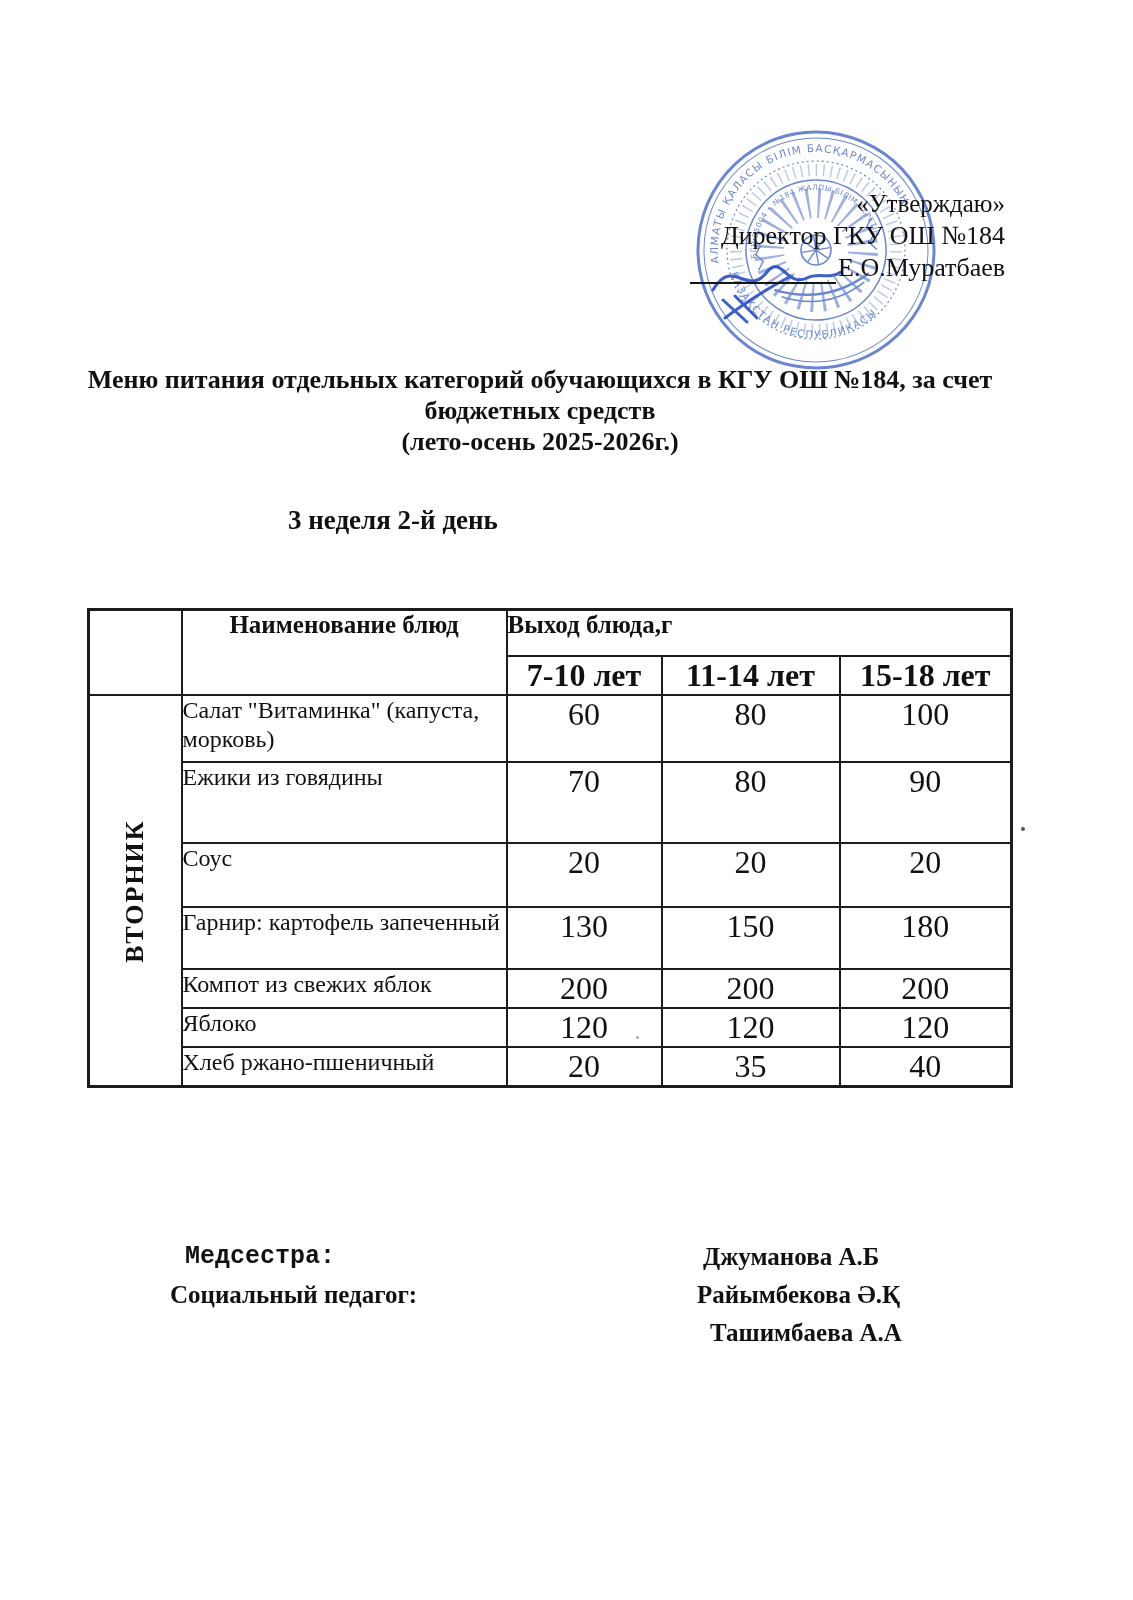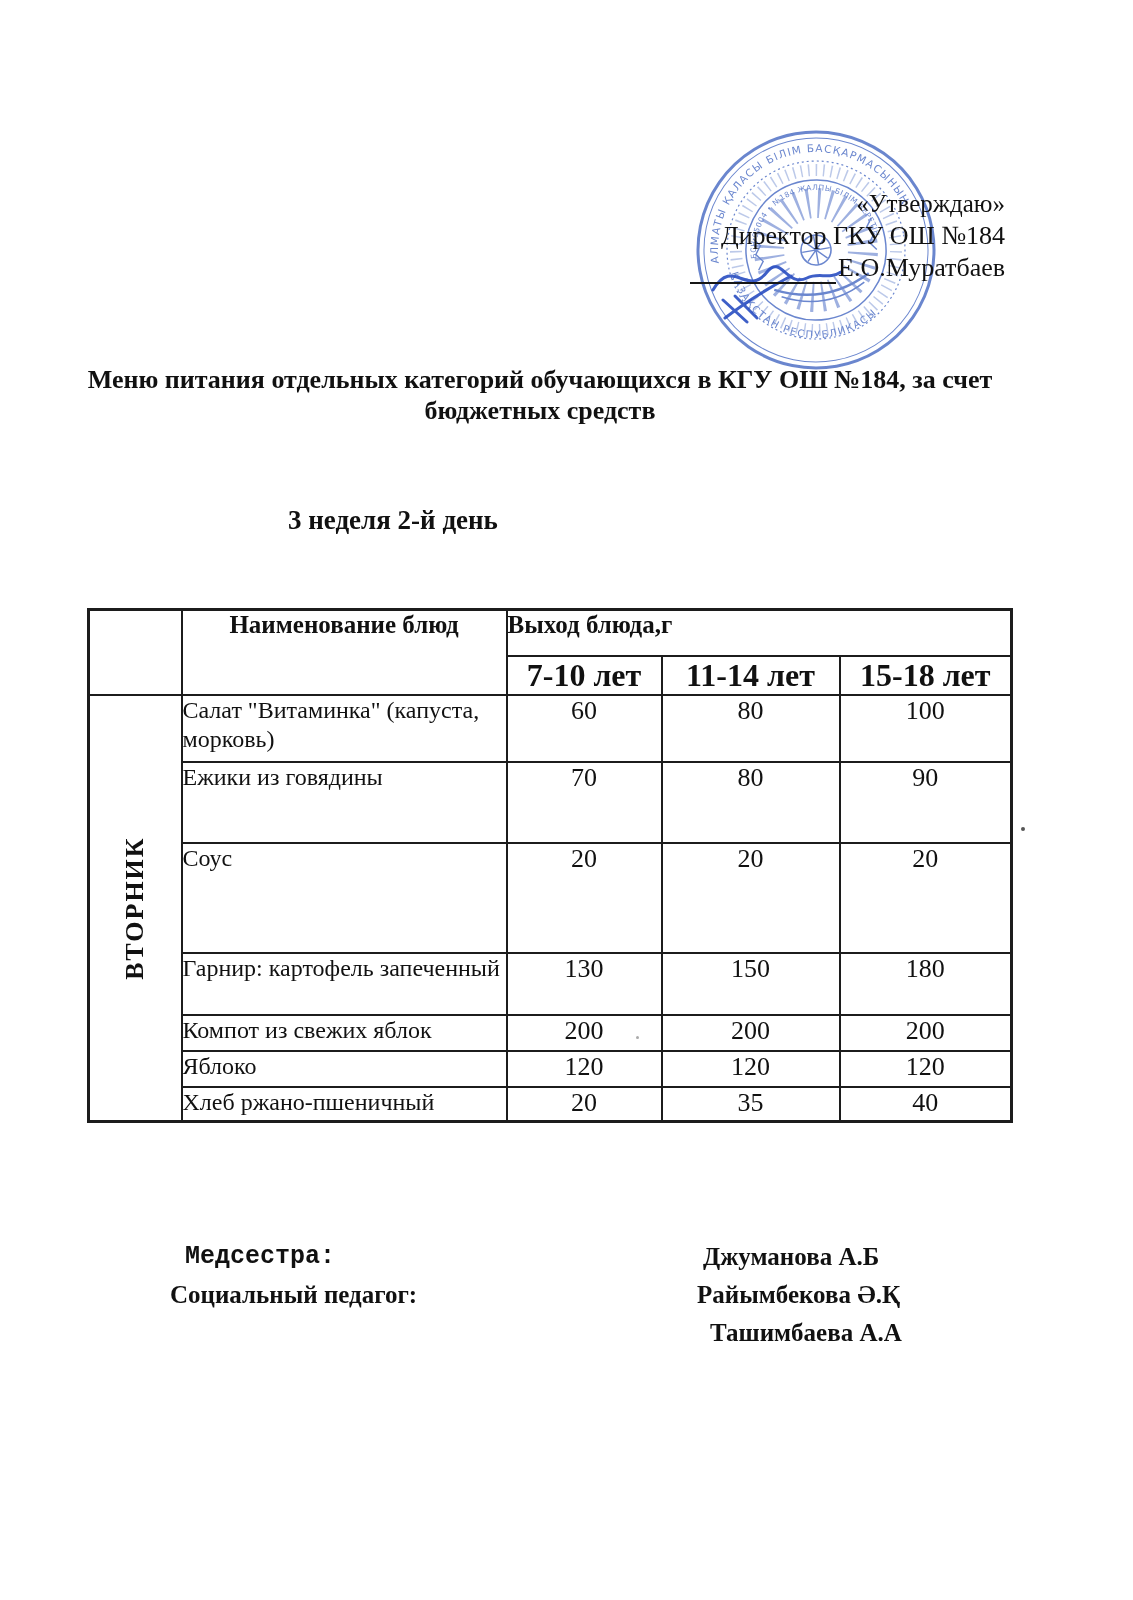--- a/index.html
+++ b/index.html
@@ -32,21 +32,21 @@
   th.h-dish{font-size:25px;font-weight:bold;text-align:center;vertical-align:middle;margin-top:24px;}
   th.h-output{font-size:25px;font-weight:bold;text-align:left;vertical-align:middle;height:44px;}
   th.h-age{font-size:32px;font-weight:bold;text-align:center;vertical-align:middle;height:34px;}
   td.c-day{position:relative;}
   .day-text{
     position:absolute;left:50%;top:50%;
     transform:translate(-50%,-50%) rotate(-90deg);
     font-weight:bold;font-size:26px;letter-spacing:2px;white-space:nowrap;
   }
   td.c-dish{font-size:24px;text-align:left;padding:3px 4px 3px 9px;line-height:29px;}
-  td.c-val{font-size:26px;text-align:center;padding-top:3px;}
+  td.c-val{font-size:32px;text-align:center;padding-top:3px;}
   td.c-dish-mid{vertical-align:middle;}
   
   .sign-block{position:absolute;left:0;top:1238px;width:1133px;font-weight:bold;font-size:25px;line-height:38px;}
   .sign-role-1{position:absolute;left:185px;top:0;white-space:nowrap;font-family:Liberation Mono, monospace;}
   .sign-role-2{position:absolute;left:170px;top:38px;white-space:nowrap;}
   .sign-name-1{position:absolute;left:703px;top:0;white-space:nowrap;}
   .sign-name-2{position:absolute;left:697px;top:38px;white-space:nowrap;}
   .sign-name-3{position:absolute;left:710px;top:76px;white-space:nowrap;}
   
   .speck{position:absolute;background:#555;border-radius:50%;}
@@ -110,20 +110,21 @@
     <div class="approval-line2">Директор ГКУ ОШ №184</div>
     <div class="approval-line3">
       <span class="sig-underline"></span>
       <span>Е.О.Муратбаев</span>
     </div>
   </div>
 
   <div class="title-block">
     <div>Меню питания отдельных категорий обучающихся в КГУ ОШ №184, за счет</div>
     <div>бюджетных средств</div>
+    <div>(лето-осень 2025-2026г.)</div>
   </div>
 
   <div class="subtitle">3 неделя 2-й день</div>
 
   <div class="menu-table-wrap">
     <table class="menu">
       <colgroup>
         <col style="width:93px">
           <col style="width:325px">
           <col style="width:155px">
@@ -149,21 +150,21 @@
         <td class="c-val">60</td>
         <td class="c-val">80</td>
         <td class="c-val">100</td>
       </tr>
       <tr style="height:81px">
         <td class="c-dish">Ежики из говядины</td>
         <td class="c-val">70</td>
         <td class="c-val">80</td>
         <td class="c-val">90</td>
       </tr>
-      <tr style="height:110px">
+      <tr style="height:64px">
         <td class="c-dish c-dish-mid">Соус</td>
         <td class="c-val">20</td>
         <td class="c-val">20</td>
         <td class="c-val">20</td>
       </tr>
       <tr style="height:62px">
         <td class="c-dish">Гарнир:  картофель запеченный</td>
         <td class="c-val">130</td>
         <td class="c-val">150</td>
         <td class="c-val">180</td>

